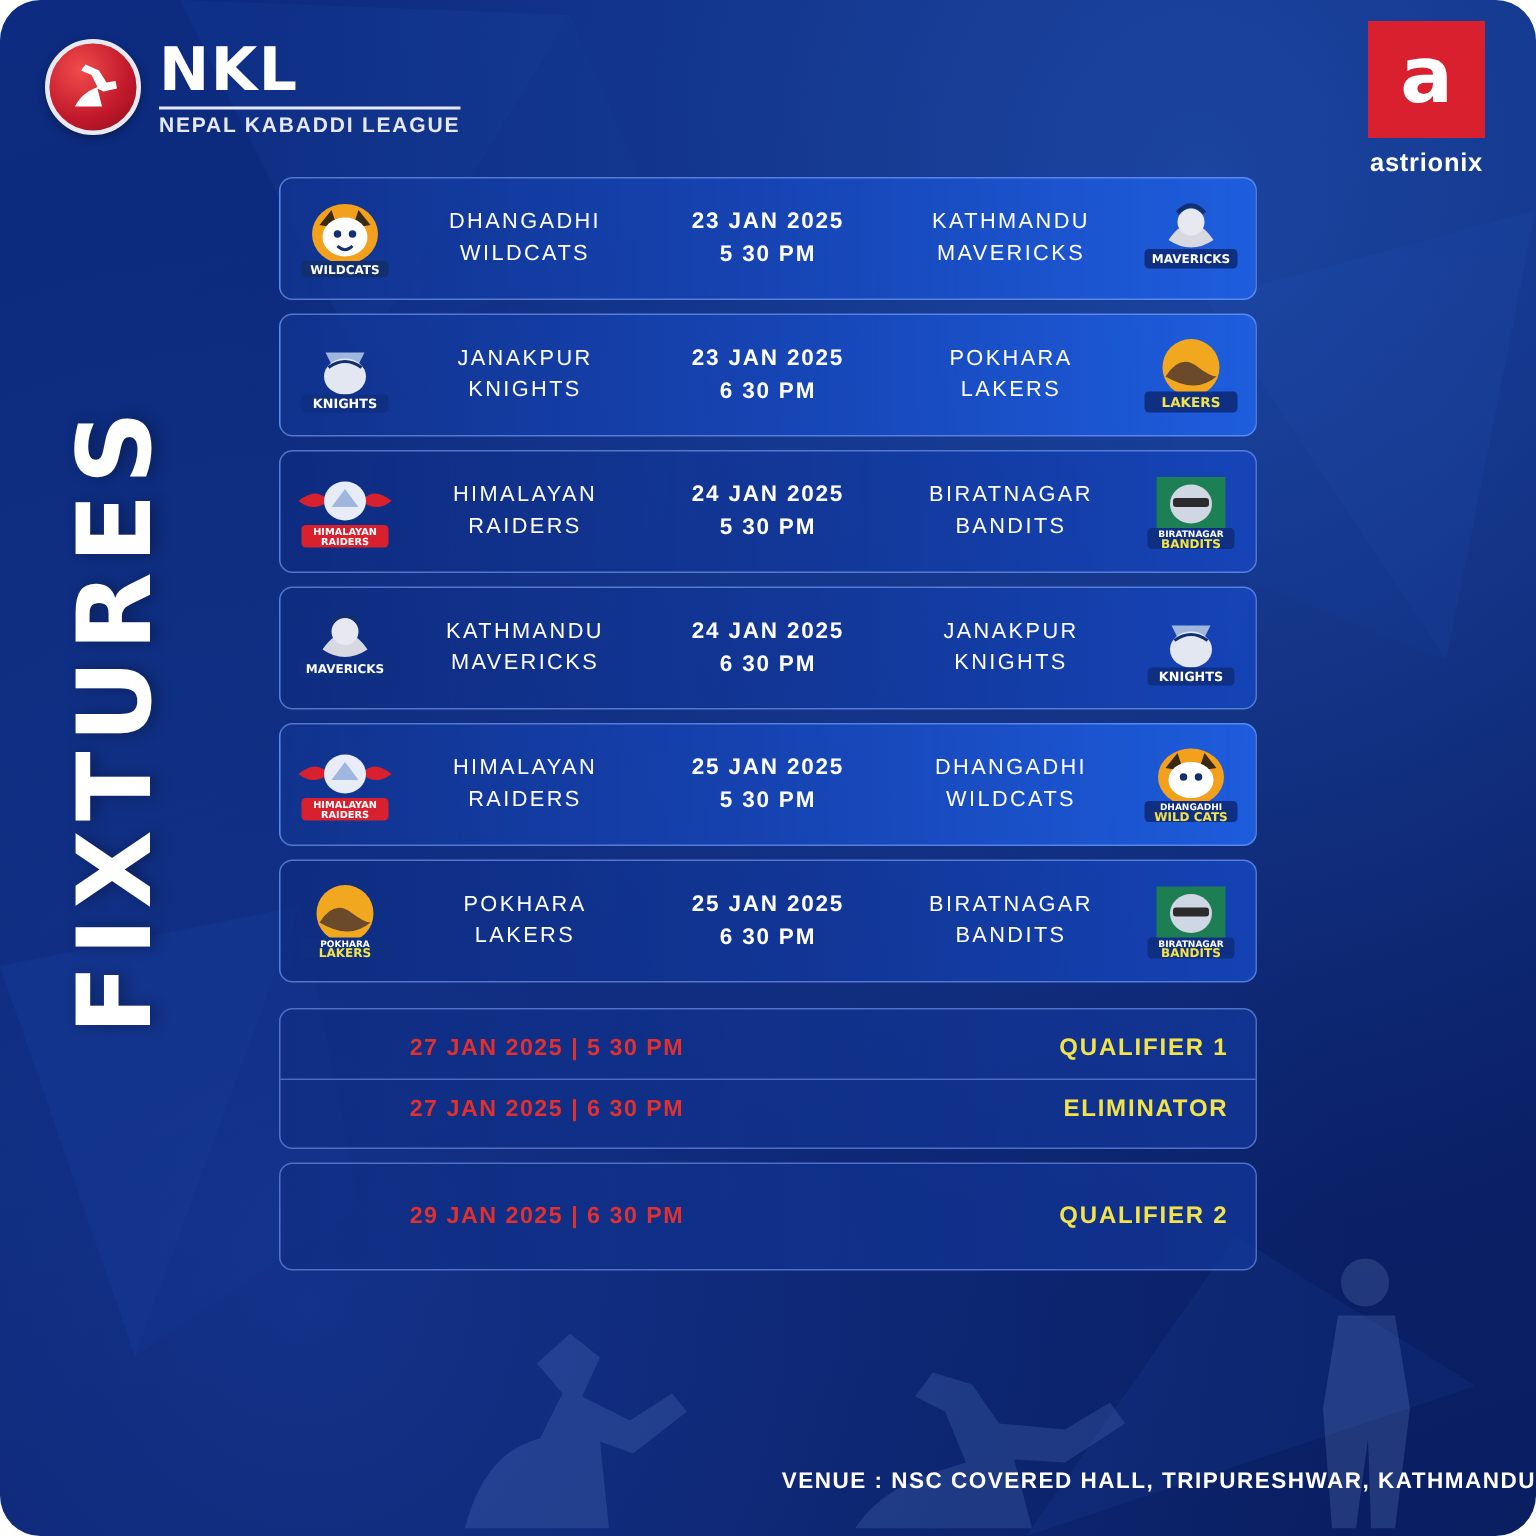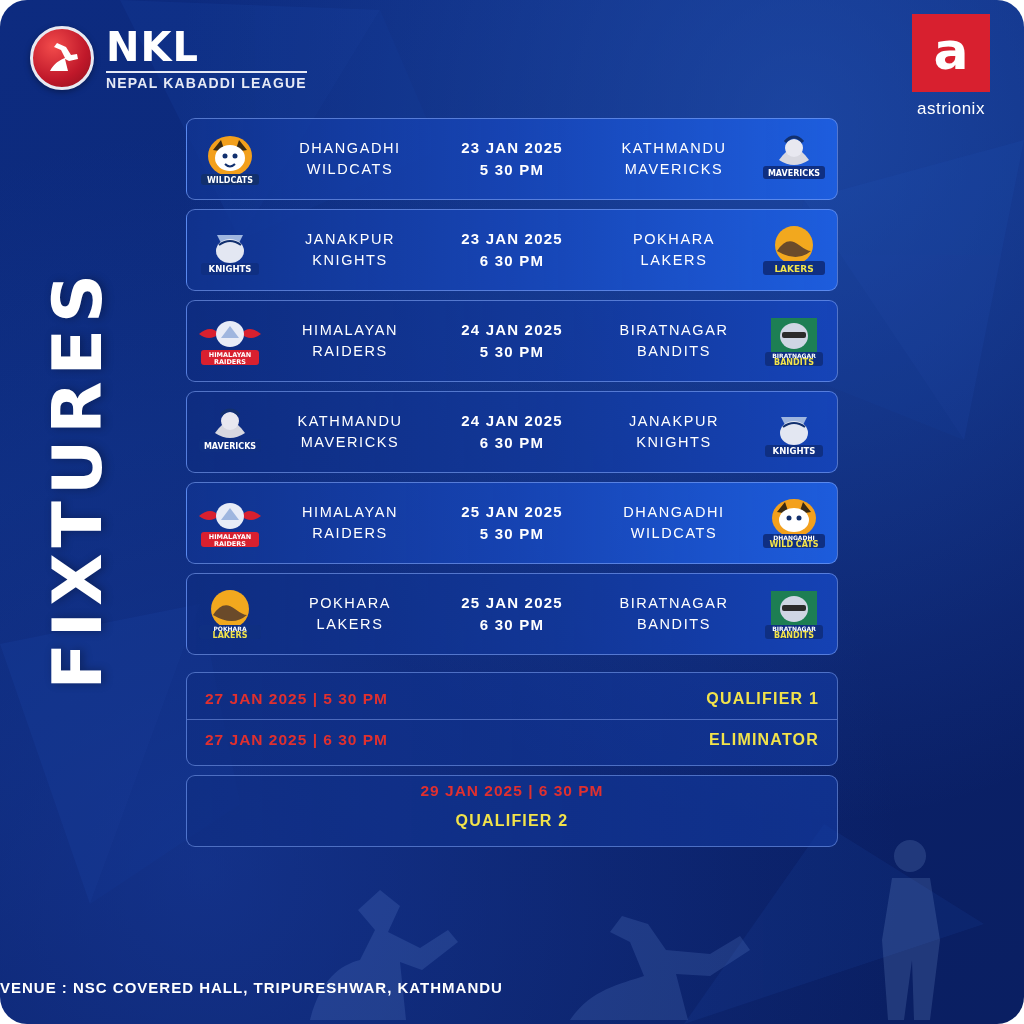--- a/index.html
+++ b/index.html
@@ -52,21 +52,21 @@
     width: 78px; height: 78px; margin: 0 auto;
     background: #d8202f;
     display: flex; align-items: center; justify-content: center;
   }
   .astrionix .a-mark span {
     color: #fff; font-size: 52px; font-weight: 700; line-height: 1;
     font-family: "DejaVu Sans", sans-serif; margin-top: -4px;
   }
   .astrionix .a-name {
     margin-top: 7px; color: #fff; font-size: 17px; letter-spacing: .5px;
-    font-weight: 400;
+    font-weight: 700;
   }
 
   
   .fixtures-title {
     position: absolute; left: 38px; top: 268px;
     color: #fff;
     font-size: 68px; font-weight: 800; letter-spacing: 6px;
     writing-mode: vertical-rl; text-orientation: mixed;
     transform: rotate(180deg);
     font-family: "DejaVu Sans", sans-serif;
@@ -111,33 +111,33 @@
     border-radius: 9px;
     background: linear-gradient(90deg, rgba(14,44,128,0.55) 0%, rgba(20,60,165,0.6) 100%);
     margin-bottom: 9px;
     padding: 6px 0;
   }
   .po-line {
     display: flex; align-items: center; height: 40px; padding: 0 18px;
   }
   .po-line + .po-line { border-top: 1px solid rgba(150,180,255,0.45); }
   .po-date {
-    flex: 0 0 52%; text-align: left;
+    flex: 0 0 52%; text-align: center;
     color: #e0302f; font-size: 15.5px; font-weight: 800; letter-spacing: 1px;
   }
   .po-label {
     flex: 1; text-align: right;
     color: #f2e34a; font-size: 16px; font-weight: 800; letter-spacing: 1.2px;
   }
-  .po-box.tall .po-line { height: 58px; flex-direction: column; }
+  .po-box.tall .po-line { height: 58px; }
 
   
   .venue {
     position: absolute; left: 0; right: 0; bottom: 28px;
-    text-align: left; color: #fff;
+    text-align: right; color: #fff;
     font-size: 15px; font-weight: 700; letter-spacing: 1px;
   }
   
   .silhouette { position: absolute; bottom: 0; opacity: 0.16; }
 </style>
 </head>
 <body>
 
 <div id="poster">
 

